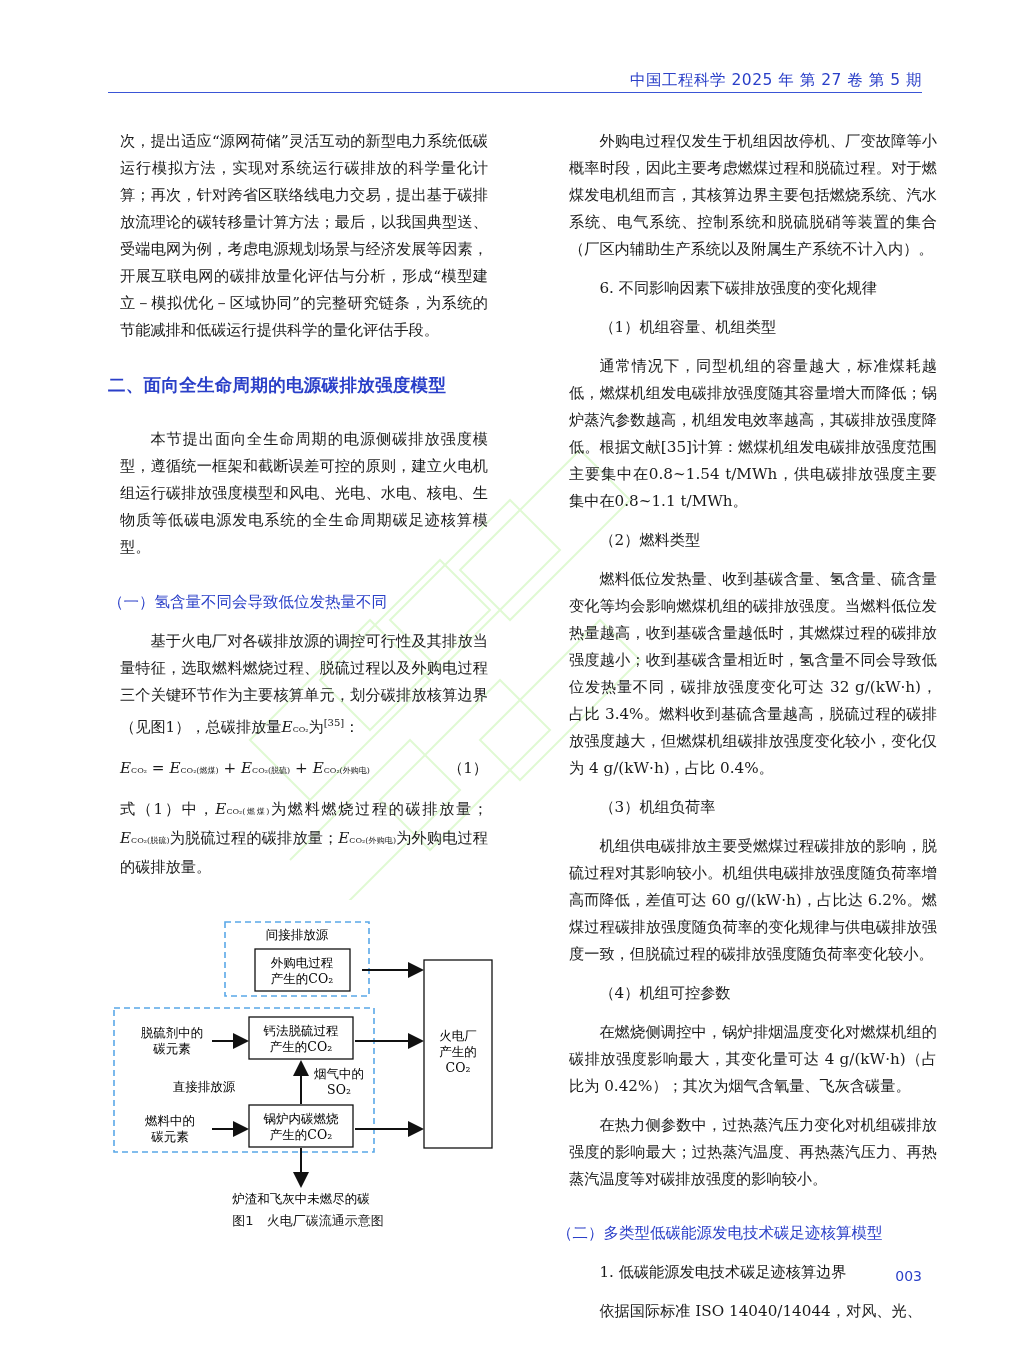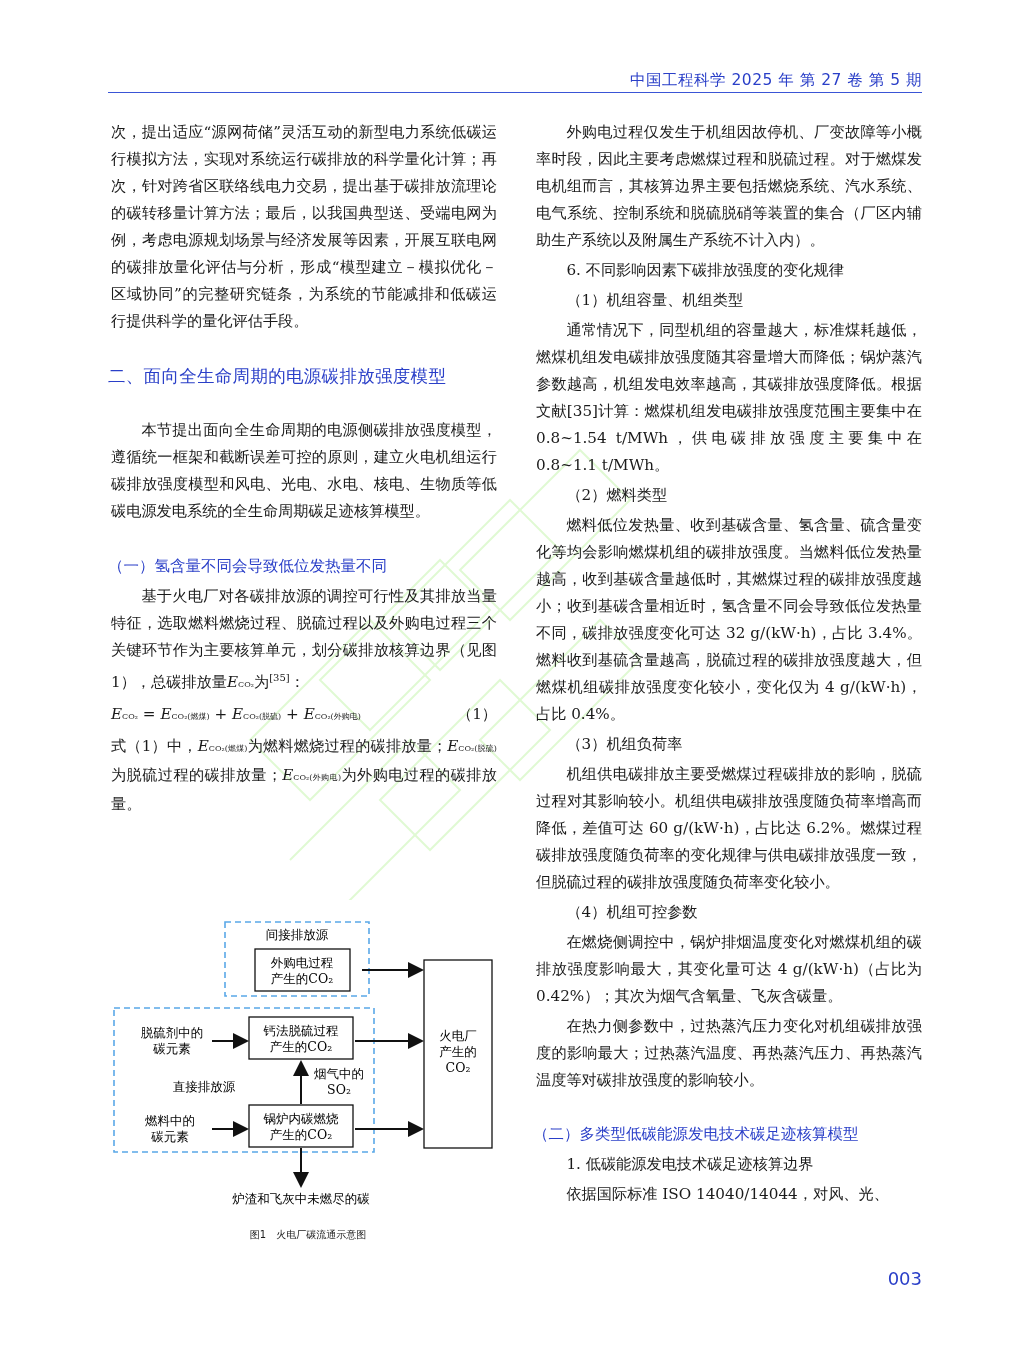--- a/index.html
+++ b/index.html
@@ -4,37 +4,37 @@
 <style>
   html, body { margin: 0; padding: 0; background: #ffffff; }
   body { width: 1020px; height: 1351px; position: relative; overflow: hidden;
          font-family: "DejaVu Serif", "Liberation Serif", serif; color: #1a1a1a; }
   .header { position: absolute; left: 108px; top: 70px; width: 814px; height: 22px;
             border-bottom: 1.5px solid #3a55d6; }
   .header-text { position: absolute; right: 0; top: 0; font-family: "DejaVu Sans", "Liberation Sans", sans-serif;
                  font-size: 15.5px; color: #2a3fc8; letter-spacing: 0.5px; }
   .col { position: absolute; top: 116px; width: 392px; font-size: 15.2px; line-height: 27px; }
   .col.left { left: 108px; }
-  .col.right { left: 533px; }
-  p { margin: 3px; text-align: justify; text-align-last: left; }
+  .col.right { left: 557px; }
+  p { margin: 12px; text-align: justify; text-align-last: left; }
   .ind { text-indent: 2em; }
   .h2 { font-family: "DejaVu Sans", "Liberation Sans", sans-serif; color: #2a3fc8; font-size: 17.5px;
-        margin: 28px 0 27px 0; letter-spacing: 0.3px; }
+        margin: 28px 0 27px 0; letter-spacing: 0.3px; font-weight: bold; }
   .h3 { font-family: "DejaVu Sans", "Liberation Sans", sans-serif; color: #2a3fc8; font-size: 15.5px;
         margin-top: 10px; }
   .sub { font-size: 8px; }
   .eq { position: relative; font-style: normal; }
   .eq .num { position: absolute; right: 0; }
   i.E { font-style: italic; }
   sup { font-size: 10px; }
   .figure { position: absolute; left: 108px; top: 915px; width: 400px; height: 320px; }
   .fig-caption { position: absolute; left: 0; width: 100%; top: 297px; text-align: center;
-                 font-family: "DejaVu Sans", "Liberation Sans", sans-serif; font-size: 10px; margin-top: 16px; }
+                 font-family: "DejaVu Sans", "Liberation Sans", sans-serif; font-size: 13px; }
   .page-num { position: absolute; right: 98px; top: 1268px; font-family: "DejaVu Sans", "Liberation Sans", sans-serif;
-              font-size: 18px; color: #2a3fc8; }
+              font-size: 14px; color: #2a3fc8; }
   .watermark { position: absolute; left: 230px; top: 440px; width: 420px; height: 460px; pointer-events: none; opacity: 0.55; }
 </style>
 </head>
 <body>
 
 <svg class="watermark" viewBox="0 0 420 460">
   <g fill="none" stroke="#c8f5b0" stroke-width="2">
     <path d="M20 300 L140 180 L200 240 L80 360 Z"></path>
     <path d="M90 240 L210 120 L260 170 L140 290 Z"></path>
     <path d="M160 180 L280 60 L330 110 L210 230 Z"></path>

